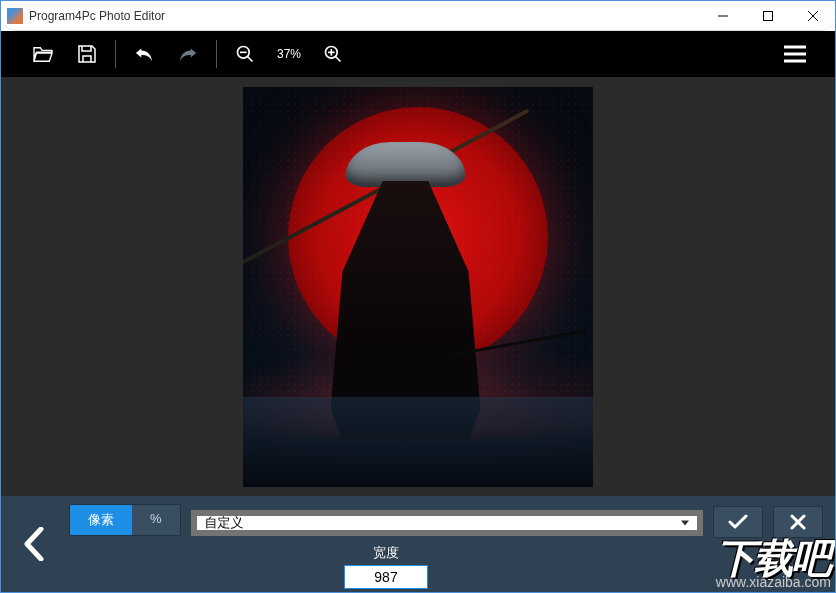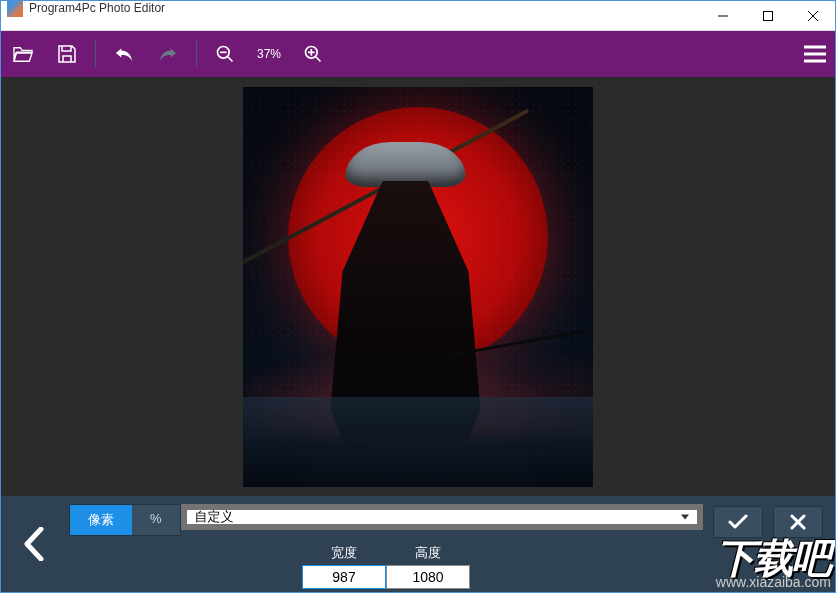--- a/index.html
+++ b/index.html
@@ -12,43 +12,45 @@
     overflow: hidden;
     display: flex;
     flex-direction: column;
     border: 1px solid #4a90d9;
   }
   
   .titlebar {
     height: 30px;
     background: #fff;
     display: flex;
+    align-items: center;
     padding-left: 6px;
     border-bottom: 1px solid #ddd;
+    border-radius: 15px;
   }
   .app-icon {
     width: 16px; height: 16px;
     background: linear-gradient(135deg, #4a90d9 30%, #d97a4a 70%);
     margin-right: 6px;
   }
   .titlebar-title { color: #333; font-size: 12px; }
   .titlebar-controls { margin-left: auto; display: flex; }
   .titlebar-btn {
     width: 45px; height: 29px;
     display: flex; align-items: center; justify-content: center;
     color: #000;
   }
   .titlebar-btn svg { width: 10px; height: 10px; }
   
   .toolbar {
     height: 46px;
-    background: #701a75;
+    background: #000000;
     display: flex;
     align-items: center;
-    padding: 0 0;
+    padding: 0 20px;
     gap: 0;
   }
   .tbtn {
     width: 44px; height: 40px;
     display: flex; align-items: center; justify-content: center;
     color: #fff;
     cursor: pointer;
   }
   .tbtn.disabled { color: #6a7a88; }
   .toolbar .sep {
@@ -160,21 +162,21 @@
     display: flex; align-items: center; justify-content: center;
     color: #fff;
   }
   .mid {
     flex: 1;
     display: flex; flex-direction: column;
     gap: 8px;
     align-items: center;
   }
   .row1 {
-    display: flex; align-items: flex-start; width: 100%;
+    display: flex; align-items: flex-end; gap: 10px; width: 100%;
   }
   .unit-group {
     display: flex;
     border: 1px solid #233341;
     border-radius: 2px;
     overflow: hidden;
   }
   .unit-btn {
     padding: 6px 18px;
     background: #394e61;
@@ -358,24 +360,20 @@
       </div>
       <div class="preset-select">
         <span>自定义</span>
       </div>
     </div>
     <div class="row2">
       <div class="dim-field">
         <div class="dim-label">宽度</div>
         <input class="dim-input active" value="987" style="">
       </div>
-      <div class="dim-field">
-        <div class="dim-label">高度</div>
-        <input class="dim-input" value="1080" style="">
-      </div>
     </div>
   </div>
   <div class="confirm-group">
     <div class="cbtn">
       <svg width="20" height="16" viewBox="0 0 20 16">
           <polyline points="2,8 7,13 18,2" fill="none" stroke="currentColor" stroke-width="3" stroke-linecap="round" stroke-linejoin="round"></polyline>
         </svg>
     </div>
     <div class="cbtn">
       <svg width="16" height="16" viewBox="0 0 16 16">

